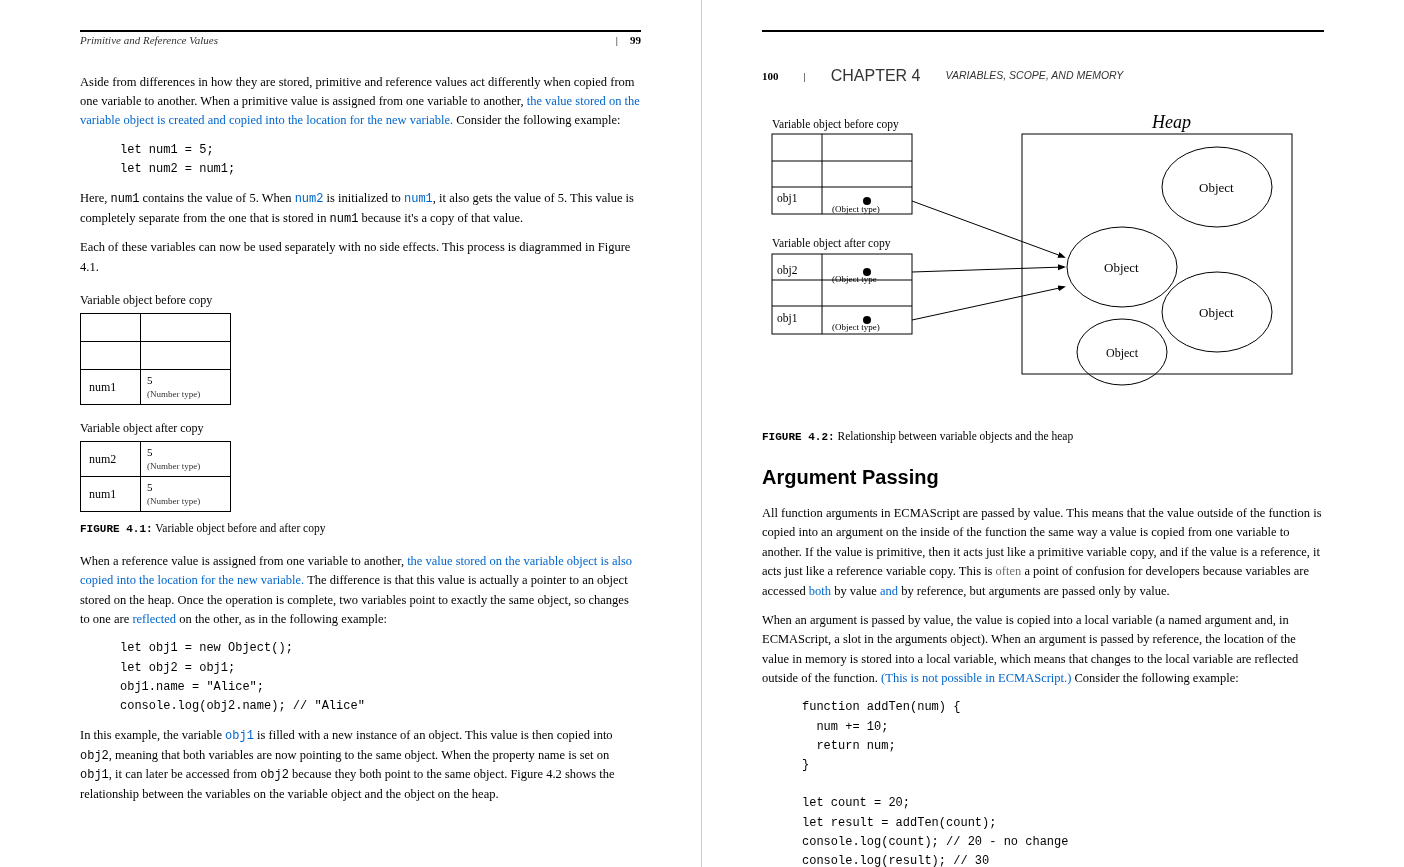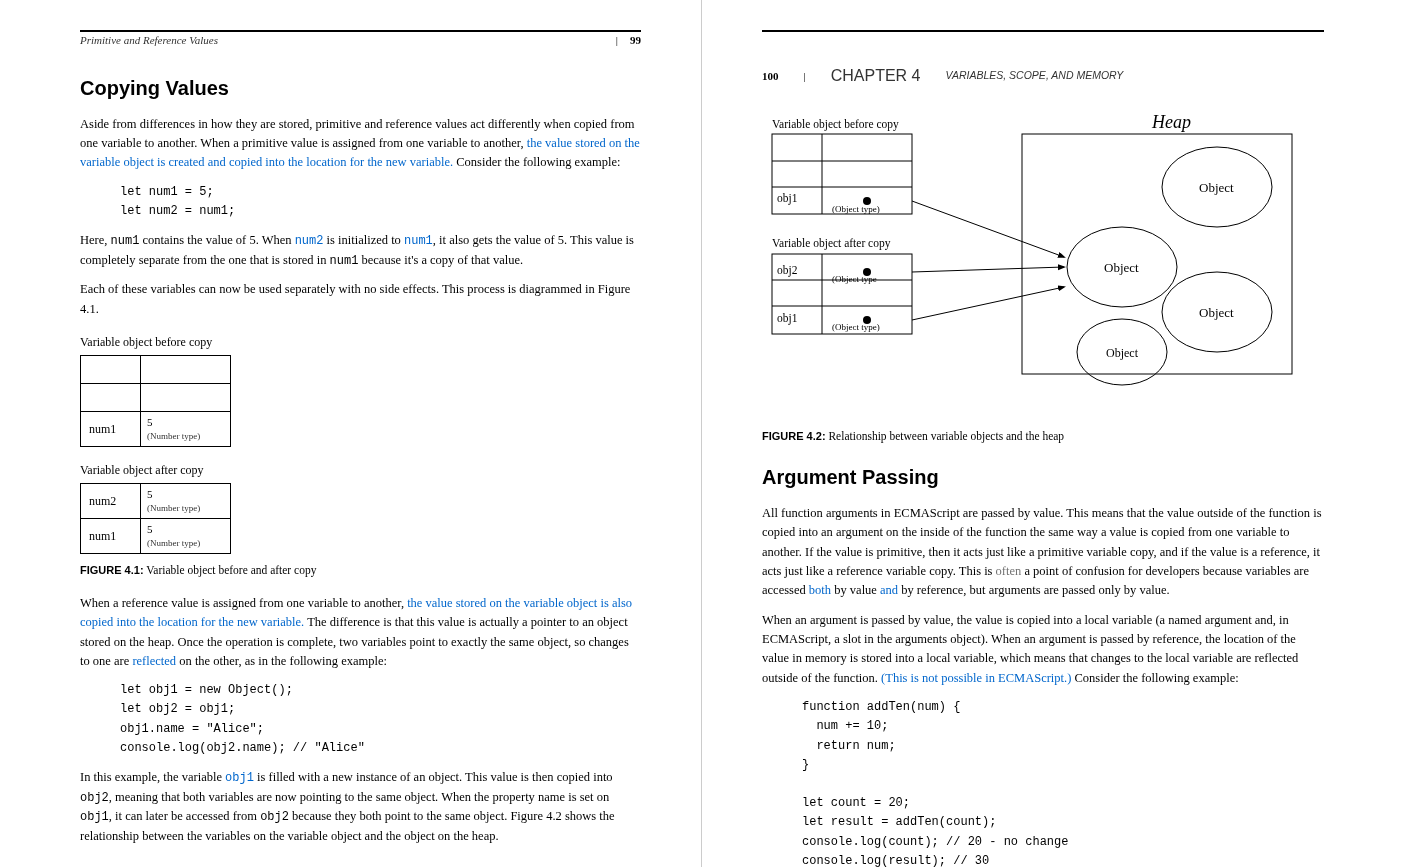--- a/index.html
+++ b/index.html
@@ -74,21 +74,21 @@
       font-size: 12px;
     }
     .highlight-blue { color: #0066cc; }
     .highlight-orange { color: #737373; }
     .figure-caption {
       font-size: 11.5px;
       margin-top: 6px;
       margin-bottom: 10px;
     }
     .figure-caption strong {
-      font-family: Liberation Sans, sans-serif;
+      font-family: Liberation Mono, monospace;
       font-size: 11px;
       font-weight: bold;
       text-transform: uppercase;
     }
     
     .diagram-container {
       margin: 14px 0;
     }
     .diagram-label {
       font-size: 12px;
@@ -134,21 +134,20 @@
   <div class="left-page">
 
     <div class="page-header page-header-left">
       <span class="header-title">Primitive and Reference Values</span>
       <span style="display:flex;gap:12px;align-items:center;">
         <span>|</span>
         <span class="header-page-num">99</span>
       </span>
     </div>
 
-    <h2 class="section-title">Copying Values</h2>
 
     <p>
       Aside from differences in how they are stored, primitive and reference values act differently when copied from one variable to another. When a primitive value is assigned from one variable to another, <span class="highlight-blue">the value stored on the variable object is created and copied into the location for the new variable.</span> Consider the following example:
     </p>
 
     <div class="code-block">
       <span>let num1 = 5;</span><br>
       <span>let num2 = num1;</span>
     </div>
 

